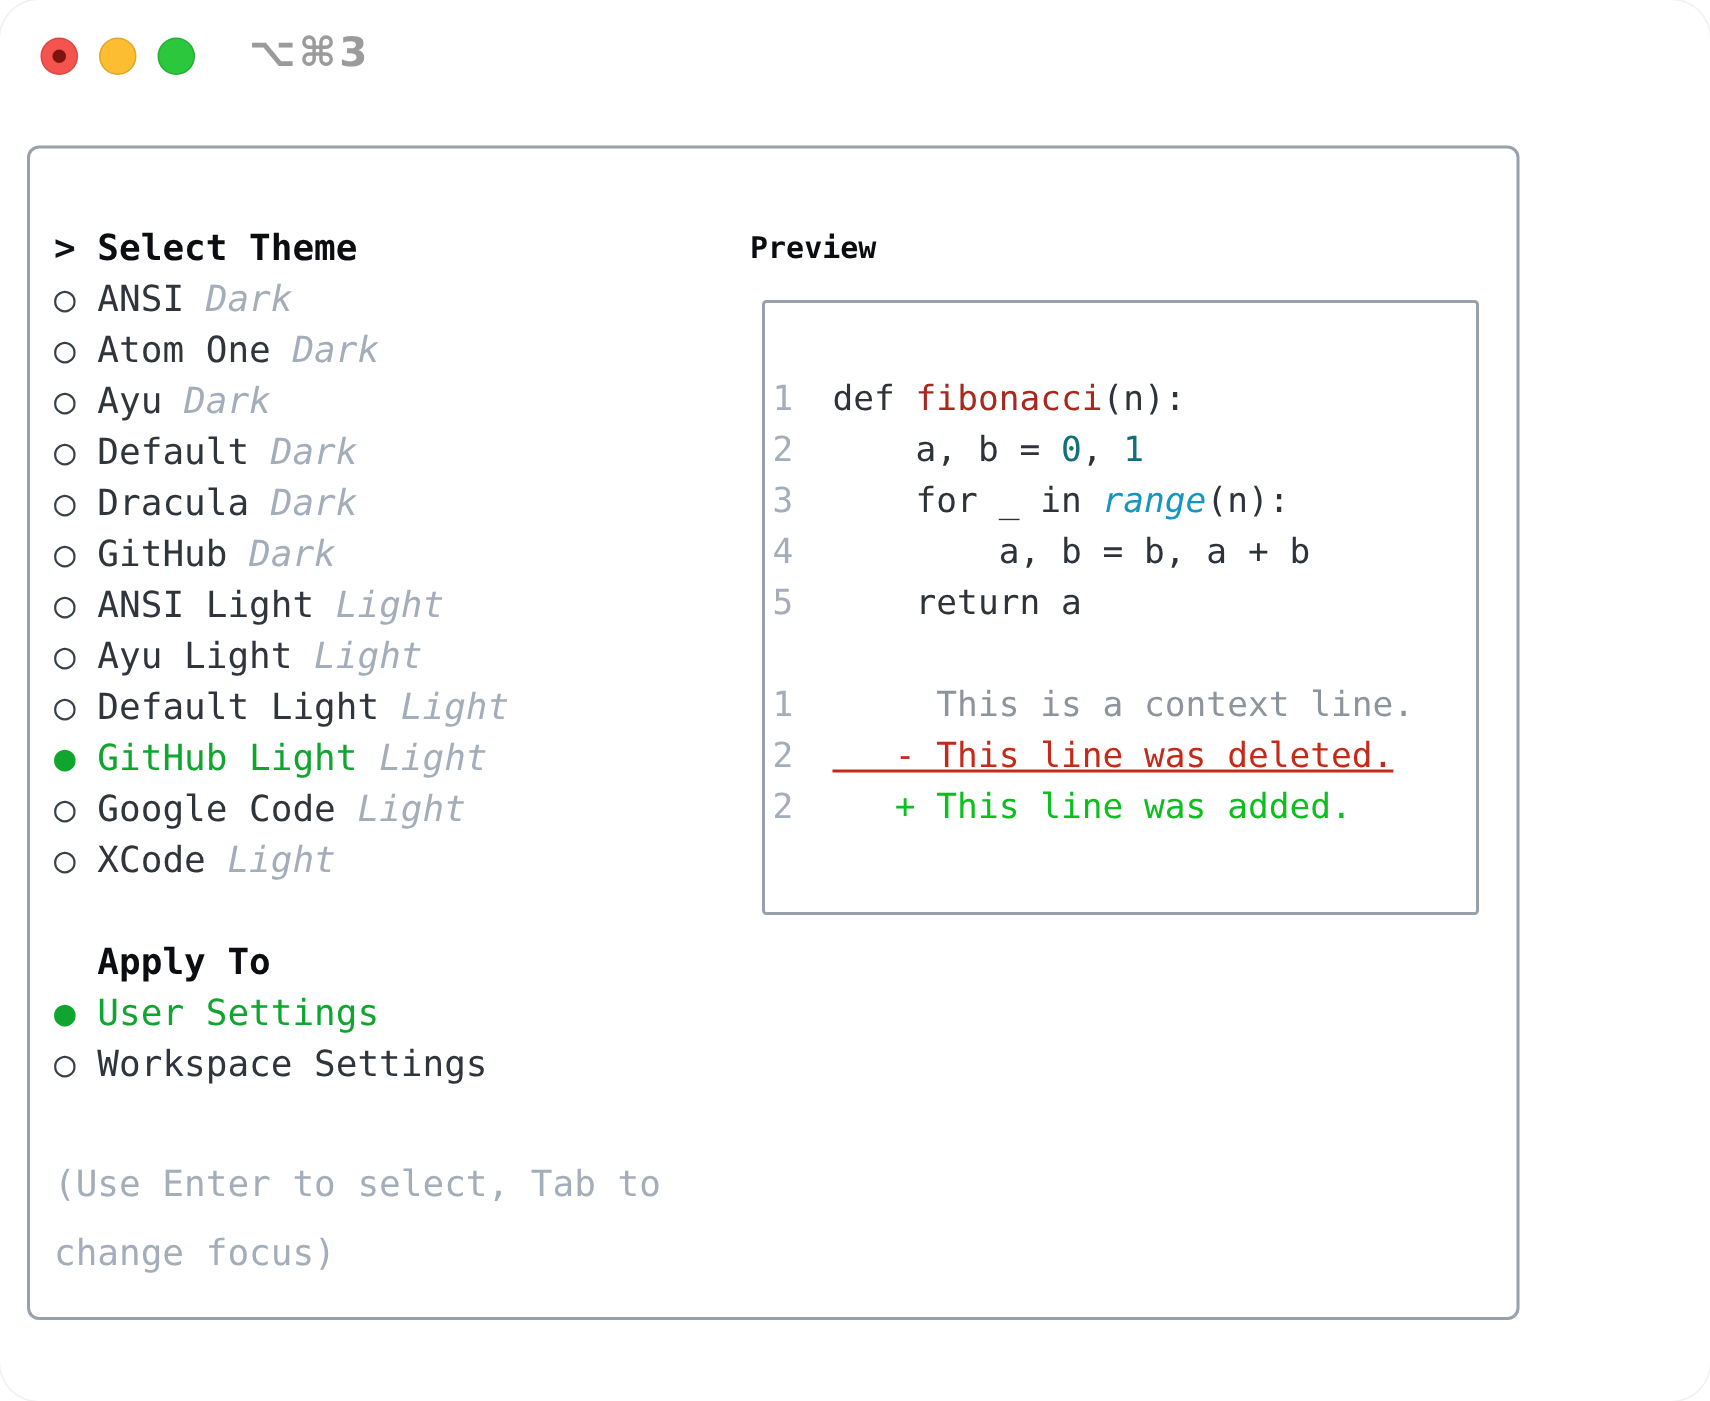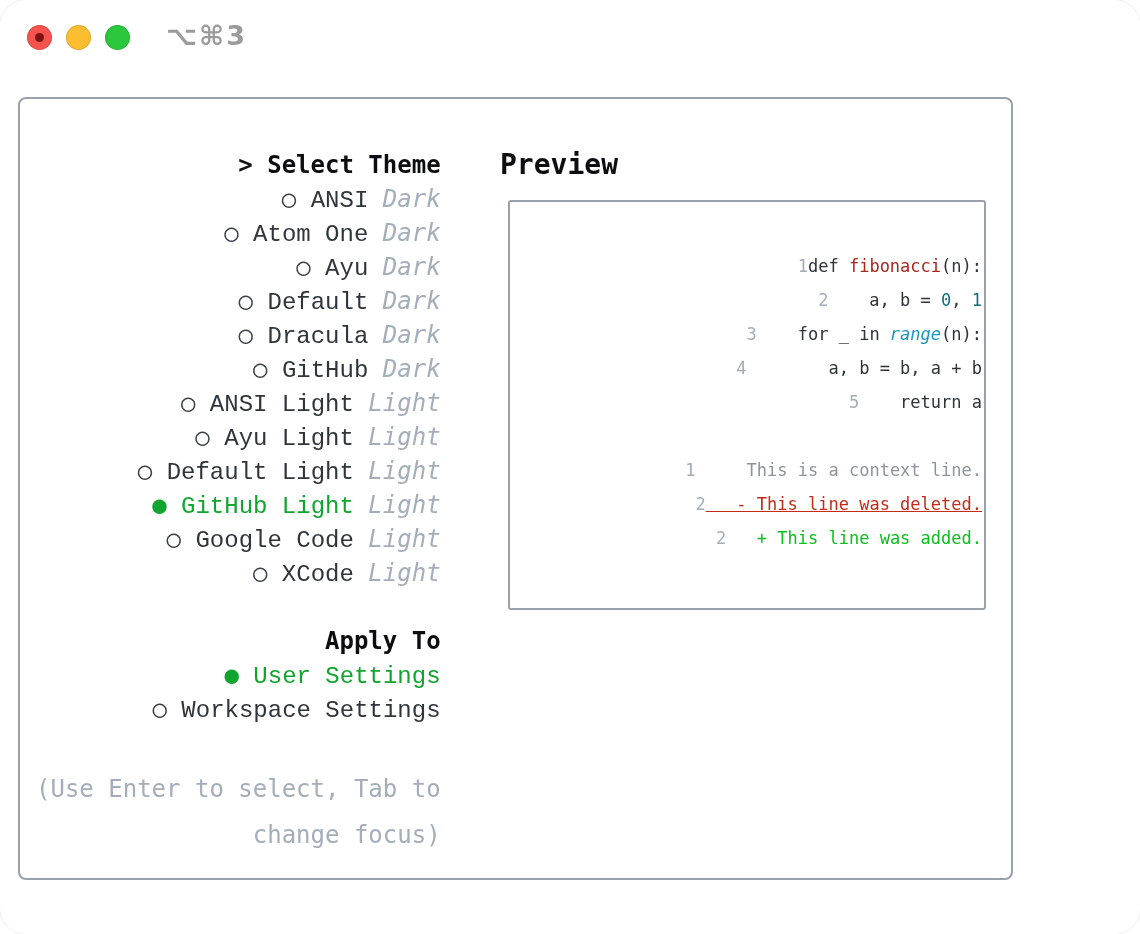--- a/index.html
+++ b/index.html
@@ -24,48 +24,47 @@
   .shortcut{
     position:absolute;left:166px;top:20px;
     font-family:"DejaVu Sans","Liberation Sans",sans-serif;
     font-size:27px;font-weight:600;letter-spacing:2px;color:#9b9b9b;
   }
   
   .panel{
     position:absolute;left:18px;top:97px;width:995px;height:783px;
     box-sizing:border-box;border:2px solid var(--border);border-radius:8px;
     background:#ffffff;
-    text-align:right;
   }
   .left-col{
     position:absolute;left:16px;top:49px;
     font-size:24px;line-height:34px;white-space:pre;color:var(--dark);
   }
   .left-col .row{height:34px;}
   .caret{color:#101316;font-weight:bold;}
   .list-title{color:#0b0d10;font-weight:bold;}
-  .t-name{color:var(--dark);font-family:Liberation Mono, monospace;}
+  .t-name{color:var(--dark);}
   .t-variant{color:var(--muted);font-style:italic;}
   .marker{color:#3a4048;}
   .sel .marker{color:var(--green-sel);}
   .sel .t-name{color:var(--green-sel);}
   .hint{color:var(--muted);margin-top:12px;}
   
   .preview-title{
     position:absolute;left:480px;top:49px;height:34px;line-height:34px;
-    font-size:28px;font-weight:bold;color:#0b0d10;
+    font-size:20px;font-weight:bold;color:#0b0d10;
   }
   .preview-box{
     position:absolute;left:488px;top:101px;width:478px;height:410px;
     box-sizing:border-box;border:2px solid var(--border);border-radius:3px;
     background:#ffffff;
   }
   .code{
     position:absolute;left:5px;top:47px;right:2px;
-    font-size:17px;line-height:34px;white-space:pre;color:var(--code-plain);
+    font-size:23px;line-height:34px;white-space:pre;color:var(--code-plain);
   }
   .cl{height:34px;}
   .ln{display:inline-block;width:40px;color:var(--ln);}
   .tok-plain{color:var(--code-plain);}
   .tok-function{color:var(--code-fn);}
   .tok-number{color:var(--code-num);}
   .tok-builtin{color:var(--code-builtin);font-style:italic;}
   .d-context{color:var(--context);}
   .d-deleted{color:var(--red-del);text-decoration:underline;}
   .d-added{color:var(--green-add);}

